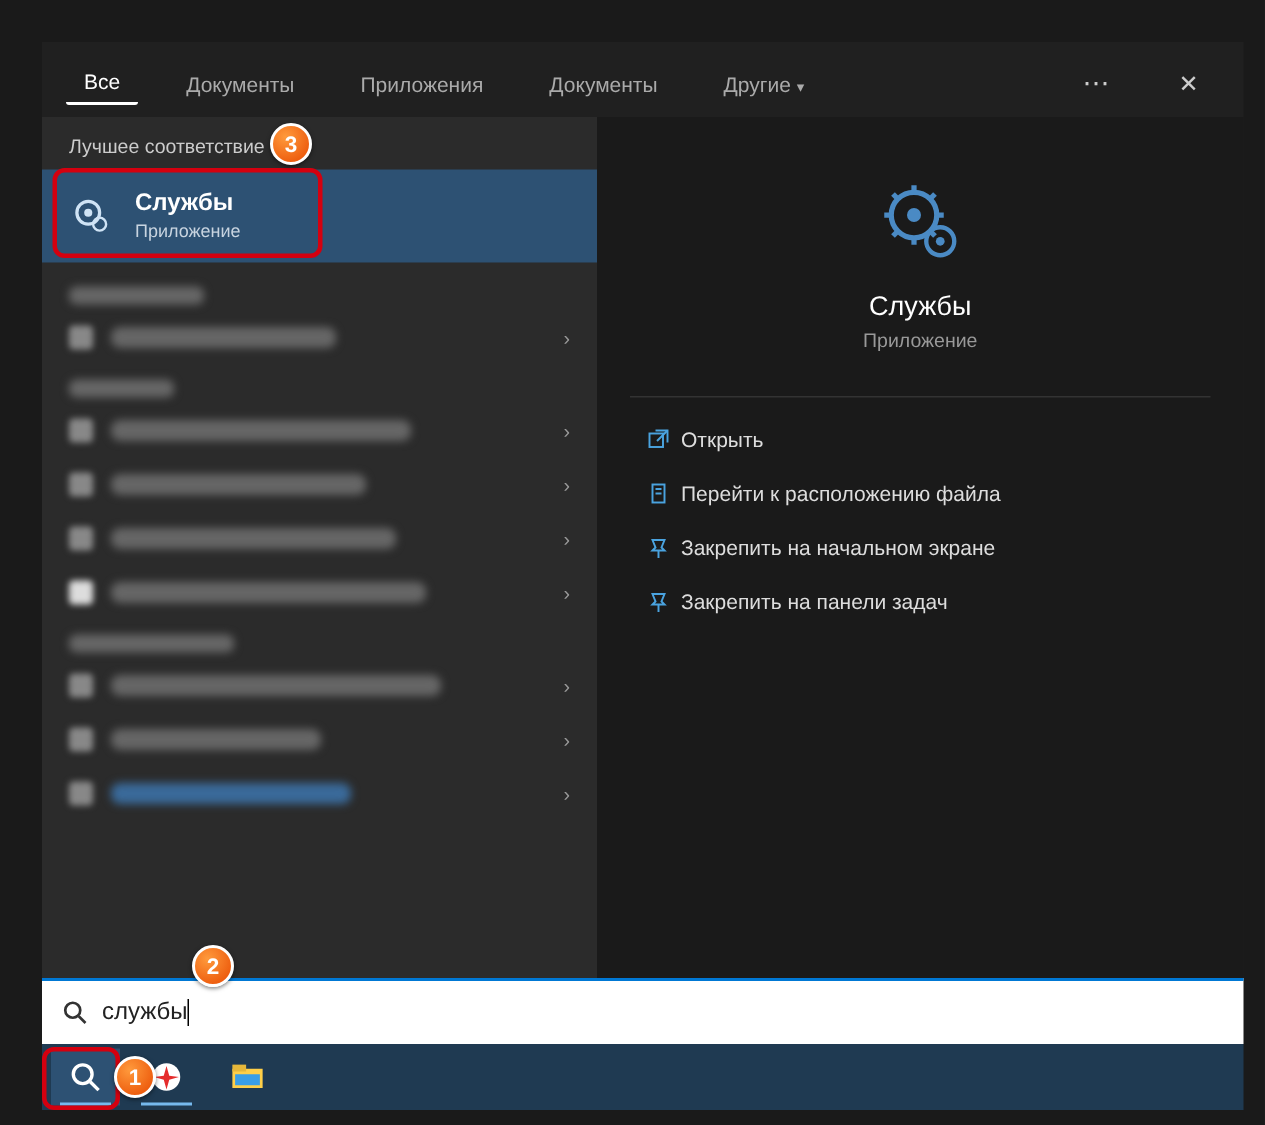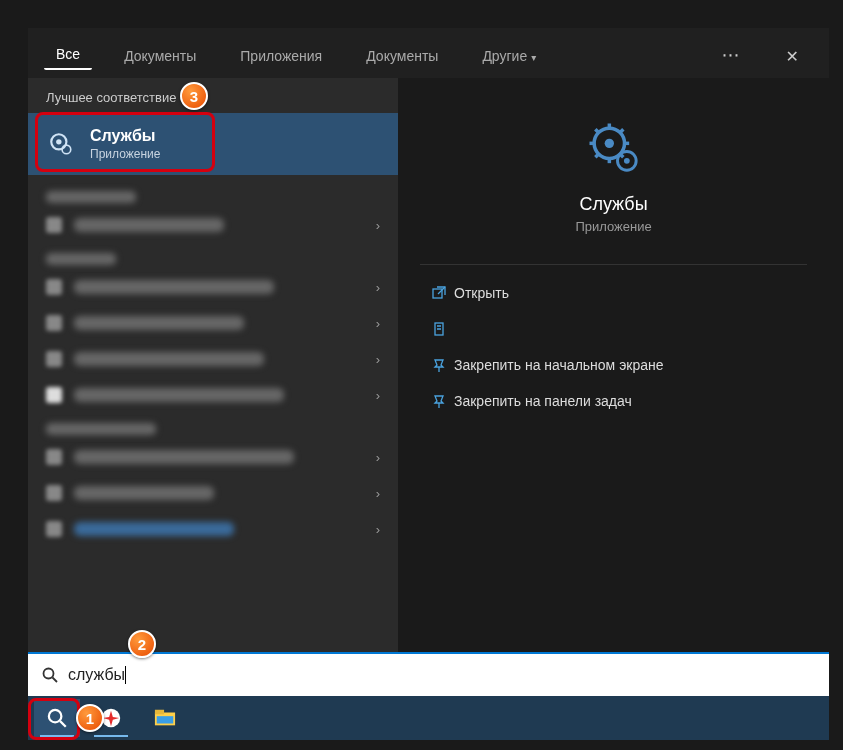--- a/index.html
+++ b/index.html
@@ -185,20 +185,21 @@
             </span>
             <span>Открыть</span>
           </div>
         <div class="action">
             <span class="action-icon">
               <svg width="16" height="16" viewBox="0 0 16 16" fill="none" stroke="#4aa3df" stroke-width="1.3">
                 <rect x="4" y="2" width="8" height="12"></rect>
                 <path d="M6 5h4M6 8h4"></path>
               </svg>
             </span>
+            <span>Перейти к расположению файла</span>
           </div>
         <div class="action">
             <span class="action-icon">
               <svg width="16" height="16" viewBox="0 0 16 16" fill="none" stroke="#4aa3df" stroke-width="1.3">
                 <path d="M4 3h8l-2 5 2 2H4l2-2z"></path>
                 <line x1="8" y1="10" x2="8" y2="15"></line>
               </svg>
             </span>
             <span>Закрепить на начальном экране</span>
           </div>

